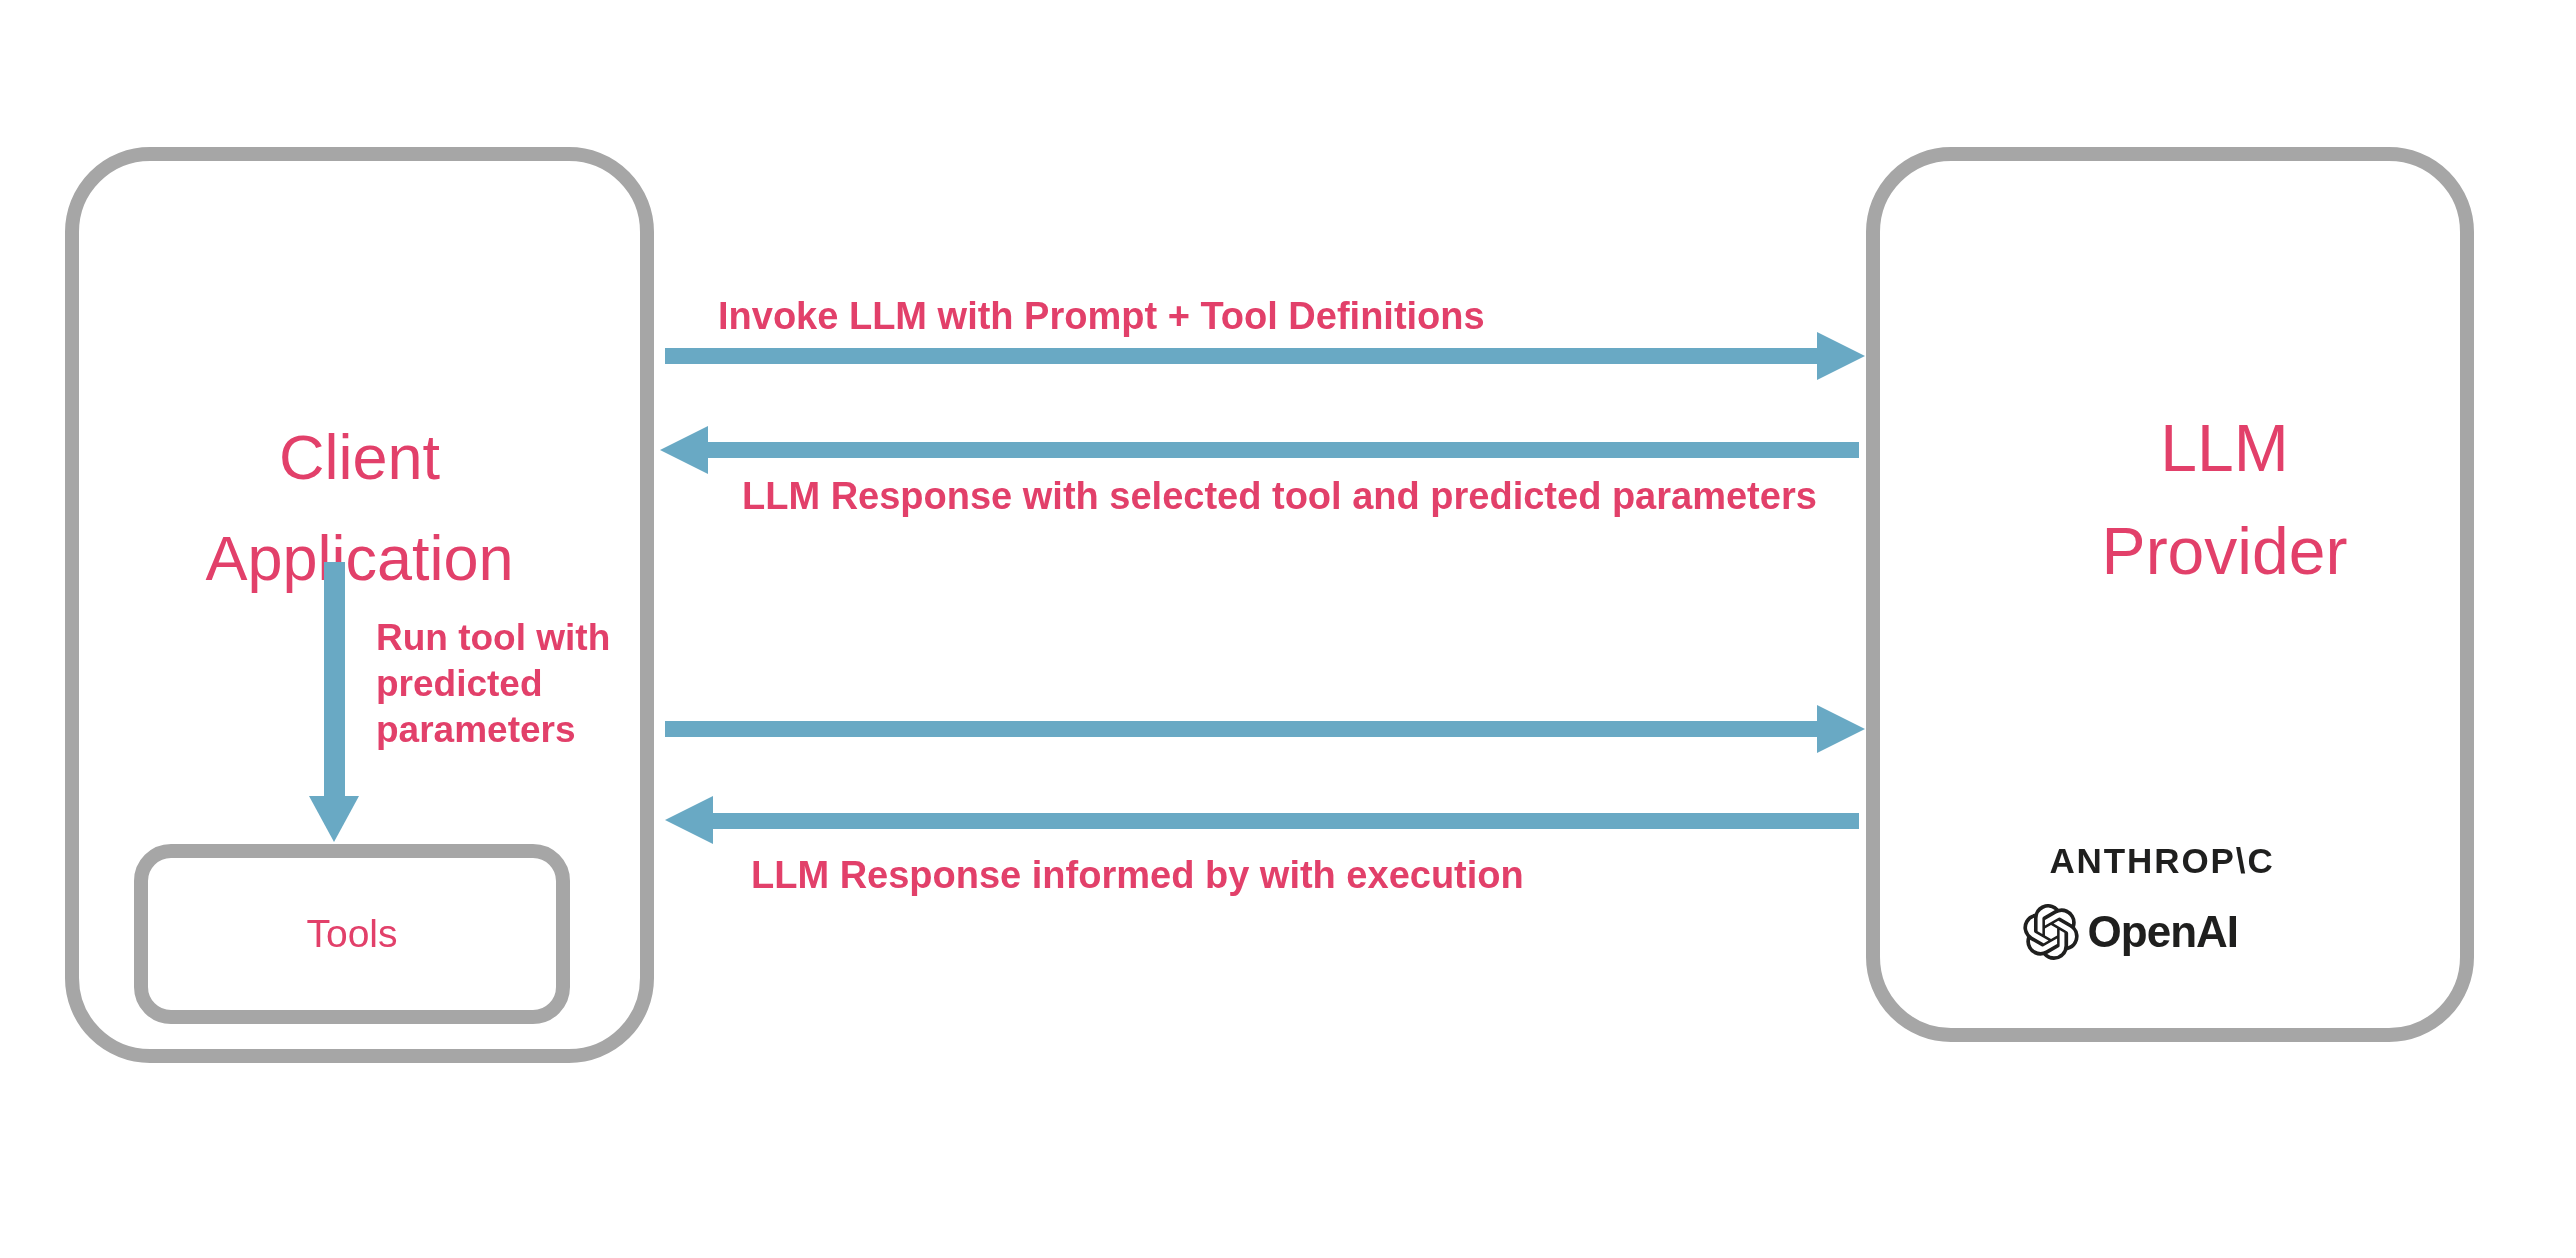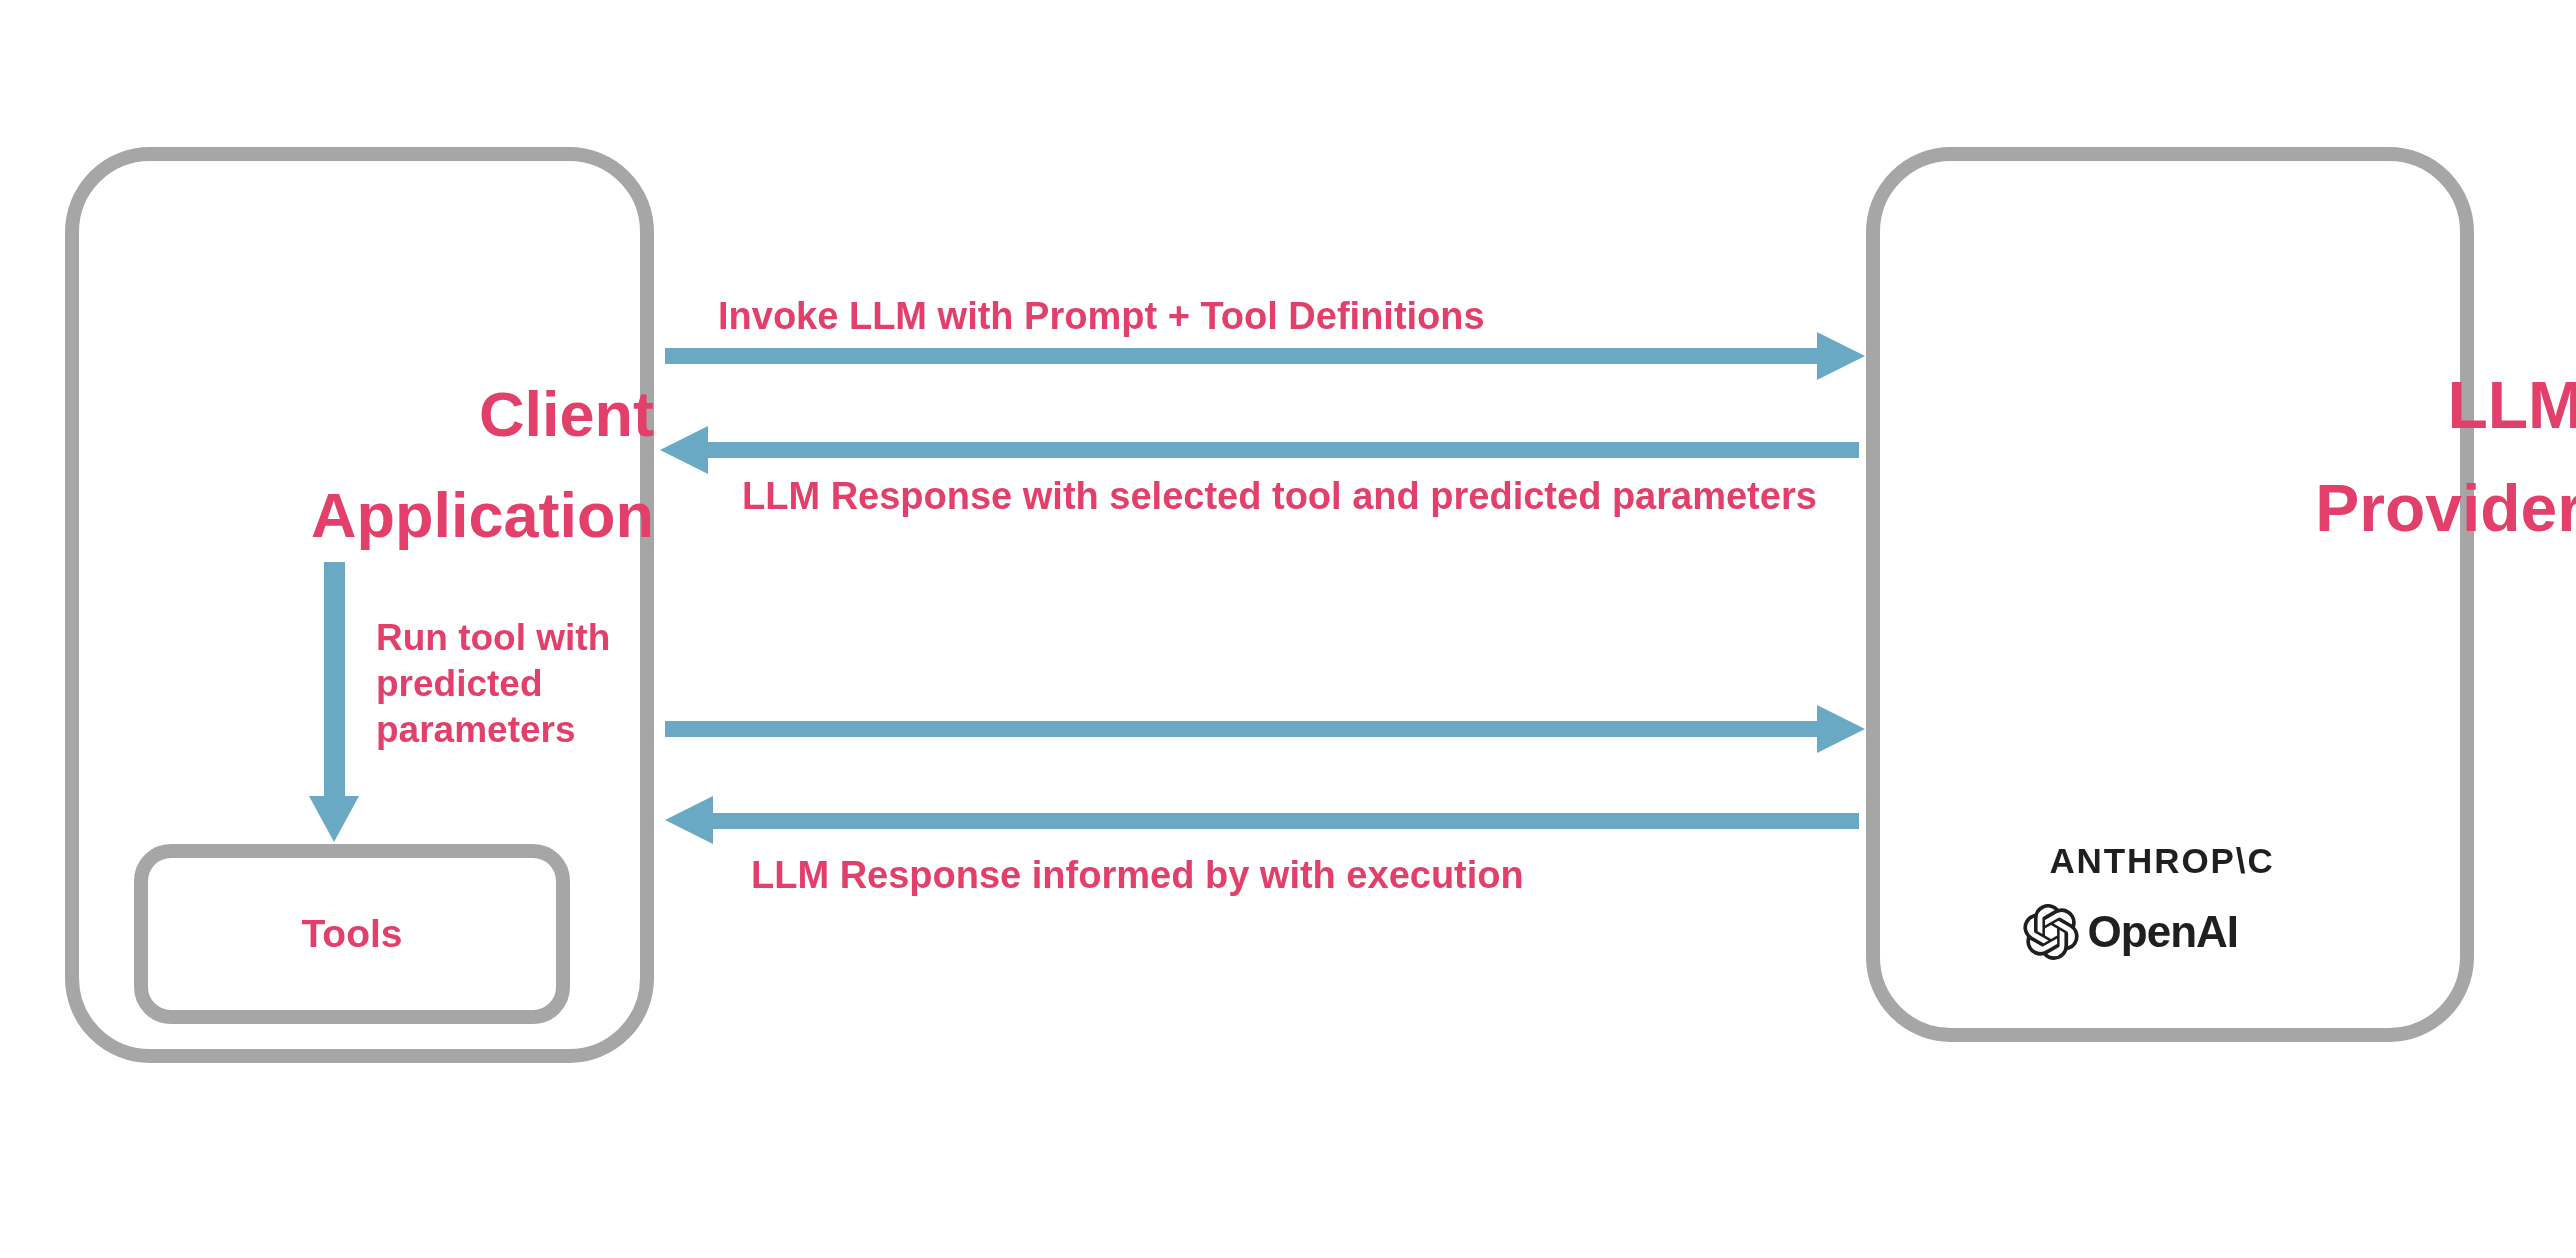--- a/index.html
+++ b/index.html
@@ -24,40 +24,41 @@
     position:absolute;
     border:14.5px solid var(--gray);
     border-radius:85px;
     background:var(--bg);
   }
   #client-box{left:65px;top:147px;width:589px;height:916px;}
   #provider-box{left:1866px;top:147px;width:608px;height:895px;}
 
   .box-title{
     position:absolute;
-    text-align:right;
-    color:var(--pink);
-    font-weight:700;
+    text-align:center;
+    color:var(--pink);
+    font-weight:400;
+    margin-top:43px;
   }
   #client-title{left:65px;top:364px;width:589px;font-size:63px;line-height:101px;}
   #provider-title{left:1866px;top:354px;width:717px;font-size:66px;line-height:103px;}
 
   
   #tools-box{
     position:absolute;
     left:134px;top:844px;width:436px;height:180px;
     border:14.5px solid var(--gray);
     border-radius:37px;
     display:flex;align-items:center;justify-content:center;
     background:var(--bg);
   }
   #tools-label{
     color:var(--pink);
     font-size:39px;
-    font-weight:700;
+    font-weight:400;
   }
 
   
   .arrow-bar{
     position:absolute;
     height:16.4px;
     background:var(--blue);
   }
   .head-right{
     position:absolute;

